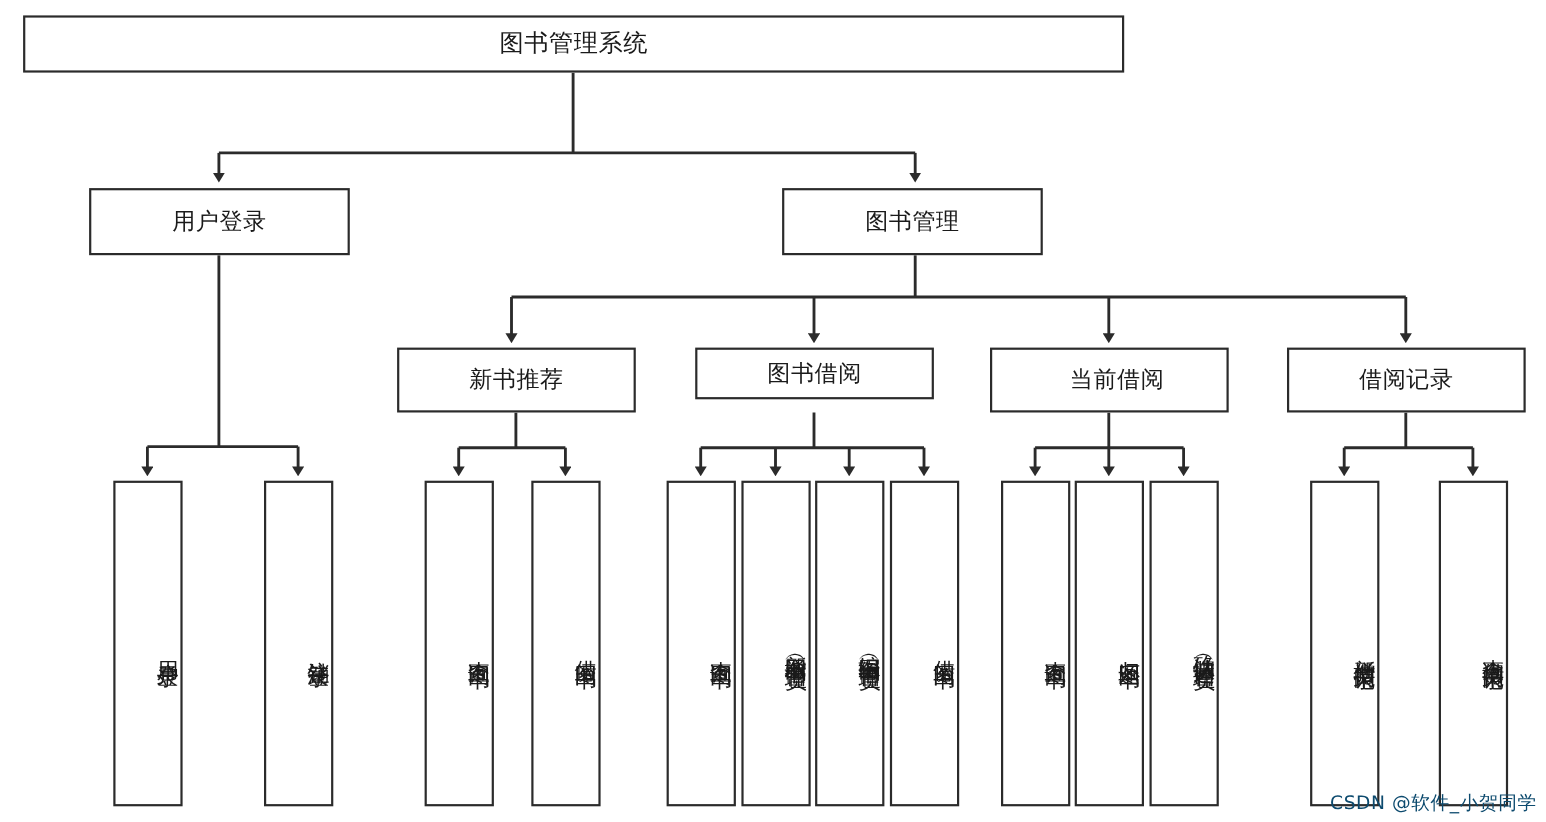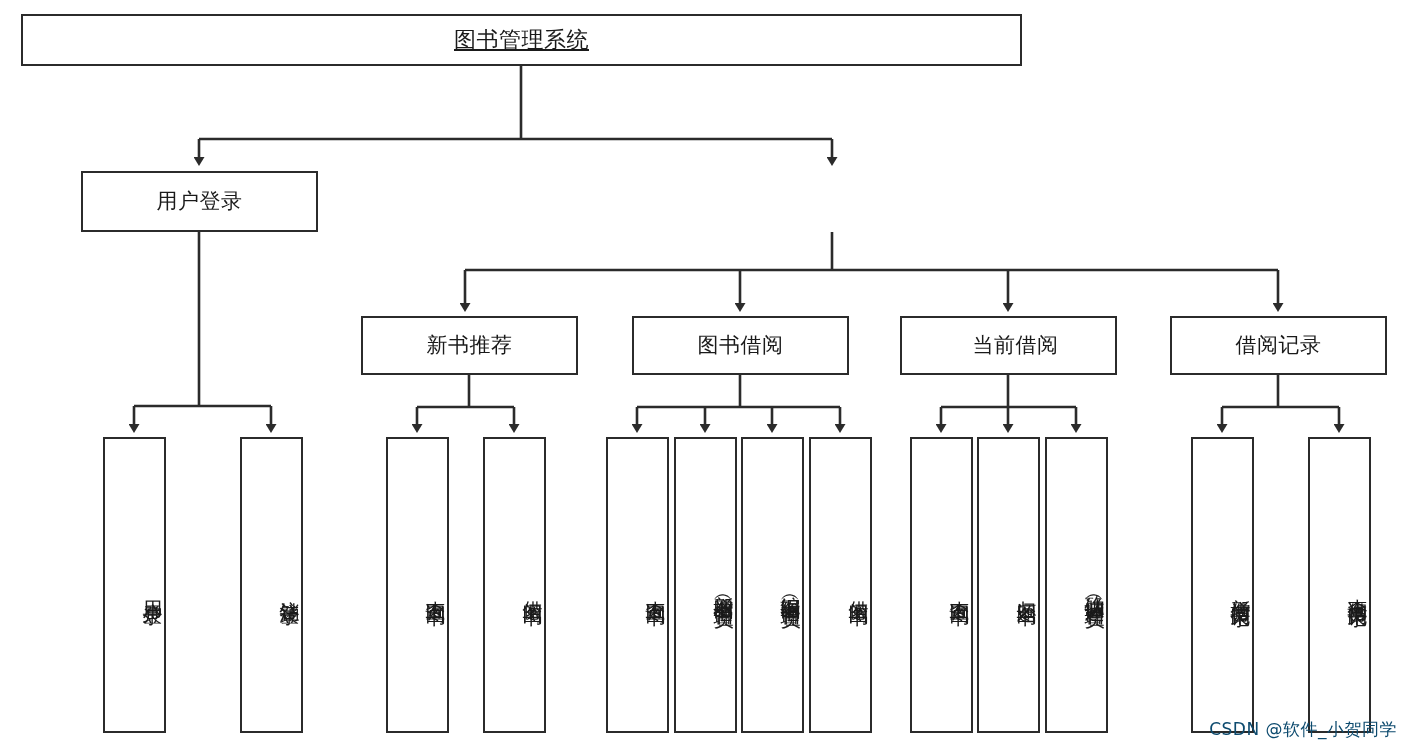--- a/index.html
+++ b/index.html
@@ -117,32 +117,35 @@
       <path d="M1008,407 L1008,425" marker-end="url(#arrow)"></path>
       <path d="M1076,407 L1076,425" marker-end="url(#arrow)"></path>
 
       <path d="M1278,375 L1278,407"></path>
       <path d="M1222,407 L1339,407"></path>
       <path d="M1222,407 L1222,425" marker-end="url(#arrow)"></path>
       <path d="M1339,407 L1339,425" marker-end="url(#arrow)"></path>
     </g>
   </svg>
 
-  <div class="node root h" style="left:21px; top:14px; width:1001px; height:52px;text-decoration:underline;">
+  <div class="node root h" style="left:21px; top:14px; width:1001px; height:52px;">
     <span>图书管理系统</span>
   </div>
 
   <div class="node h" style="left:81px; top:171px; width:237px; height:61px;">
     <span>用户登录</span>
   </div>
+  <div class="node h" style="left:711px; top:171px; width:237px; height:61px;">
+    <span>图书管理</span>
+  </div>
 
   <div class="node h" style="left:361px; top:316px; width:217px; height:59px;text-align:right;">
     <span>新书推荐</span>
   </div>
-  <div class="node h" style="left:632px; top:316px; width:217px; height:59px;justify-content:center;">
+  <div class="node h" style="left:632px; top:316px; width:217px; height:47px;justify-content:center;">
     <span>图书借阅</span>
   </div>
   <div class="node h" style="left:900px; top:316px; width:217px; height:59px;padding-left:14px;">
     <span>当前借阅</span>
   </div>
   <div class="node h" style="left:1170px; top:316px; width:217px; height:59px;">
     <span>借阅记录</span>
   </div>
 
   <div class="node v" style="left:103px; top:437px; width:63px; height:296px;">

